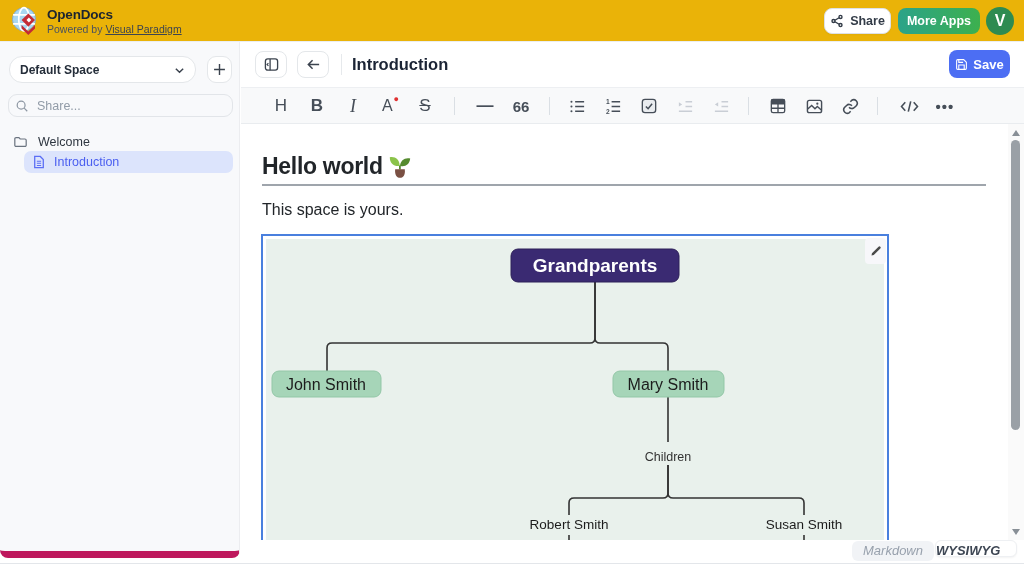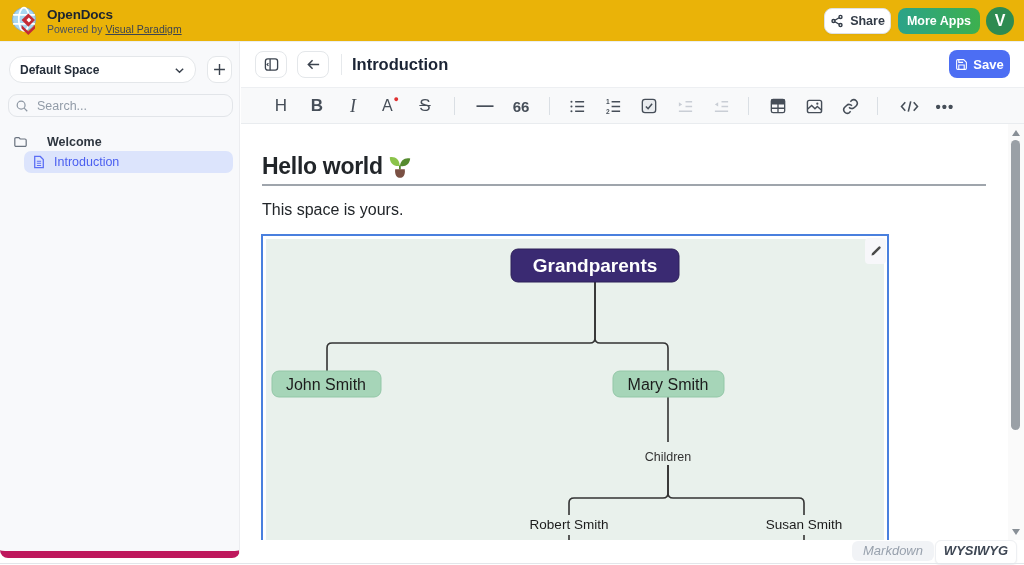--- a/index.html
+++ b/index.html
@@ -27,21 +27,21 @@
 #spacesel .lbl { position:absolute; left:10px; top:6px; font-size:12px; font-weight:bold; color:#252e3a; }
 #spacesel svg { position:absolute; right:10px; top:8px; }
 #plusbtn { position:absolute; left:207px; top:14px; width:25px; height:27px; background:#fff;
   border:1px solid #e4e7ea; border-radius:9px; text-align:center; }
 #searchbox { position:absolute; left:8px; top:52px; width:225px; height:23px;
   border:1px solid #e2e5e9; border-radius:9px; }
 #searchbox .ph { position:absolute; left:28px; top:4px; font-size:12.5px; color:#929ca8; }
 #searchbox svg { position:absolute; left:6px; top:4px; }
 .trow { position:absolute; font-size:12.5px; color:#2e3640; }
 #row-welcome { left:14px; top:93px; display:flex; align-items:center; }
-#row-welcome span { margin-left:20px;font-weight:bold; }
+#row-welcome span { margin-left:11px; }
 #row-intro { left:24px; top:109px; width:209px; height:22px; background:#dce4fc; border-radius:7px;
   display:flex; align-items:center; color:#4a5ef0; }
 #row-intro svg { margin-left:9px; }
 #row-intro span { margin-left:9px; }
 
 
 #main { position:absolute; left:241px; top:42px; width:783px; height:523px; background:#fff; }
 #dochead { position:absolute; left:0; top:0; width:783px; height:46px; background:#fff;
   border-bottom:1px solid #edeff2; }
 .sqbtn { position:absolute; top:9px; width:32px; height:27px; background:#fff; border:1px solid #e4e7ea;
@@ -72,22 +72,22 @@
 #dgbg { position:absolute; left:3px; top:3px; right:3px; bottom:0; background:#e9f1ec; }
 #pencil { position:absolute; right:1px; top:2px; width:21px; height:26px; background:#f7f7fa;
   border-radius:4px; display:flex; align-items:center; justify-content:center; }
 
 
 #sbtrack { position:absolute; left:767px; top:82px; width:16px; height:416px; background:#fafafa; }
 #sbthumb { position:absolute; left:3px; top:16px; width:9px; height:290px; background:#9aa0a6; border-radius:5px; }
 #btmbar { position:absolute; left:0; top:498px; width:783px; height:25px; background:#fff;font-style:italic; }
 #md { position:absolute; left:611px; top:1px; width:82px; height:20px; background:#f1f3f6; border-radius:6px;
   color:#98a1ad; font-size:13px; text-align:center; line-height:20px; }
-#wys { position:absolute; left:694px; top:0px; width:82px; height:25px; background:#fff; border:1px solid #eef0f3; box-shadow:0 1px 2px rgba(0,0,0,.05); border-radius:6px;
-  color:#3e4754; font-size:13px; font-weight:bold; text-align:center; line-height:20px; }
+#wys { position:absolute; left:694px; top:0px; width:82px; height:17px; background:#fff; border:1px solid #eef0f3; box-shadow:0 1px 2px rgba(0,0,0,.05); border-radius:6px;
+  color:#3e4754; font-size:13px; font-weight:bold; text-align:left; line-height:20px; }
 #pgline { position:absolute; left:0; top:563px; width:1024px; height:1px; background:#e3e6ea; }
 </style>
 </head>
 <body>
 <div id="page">
 
   <div id="hdr">
     <div id="logo">
       <svg width="38" height="38" viewBox="0 0 38 38">
         <circle cx="15" cy="15.3" r="11.6" fill="#a9d7f2" stroke="#8ba6b6" stroke-width="0.9"></circle>
@@ -125,21 +125,21 @@
     <div id="plusbtn">
       <svg width="13" height="13" viewBox="0 0 12 12" fill="none" stroke="#3b434e" stroke-width="1.3" style="margin-top:6px">
           <path d="M6 1 V11 M1 6 H11"></path>
         </svg>
     </div>
     <div id="searchbox">
       <svg width="14" height="14" viewBox="0 0 16 16" fill="none" stroke="#8d97a3" stroke-width="1.4">
         <circle cx="7" cy="7" r="4.5"></circle>
           <path d="M10.5 10.5 L14 14"></path>
       </svg>
-      <div class="ph">Search...</div>
+      <div class="ph">Share...</div>
     </div>
     <div class="trow" id="row-welcome">
       <svg width="13" height="12" viewBox="0 0 16 14" fill="none" stroke="#6b7480" stroke-width="1.5">
         <path d="M1 3 a1.5 1.5 0 0 1 1.5 -1.5 H6 l1.6 1.8 H13.5 a1.5 1.5 0 0 1 1.5 1.5 V11 a1.5 1.5 0 0 1 -1.5 1.5 H2.5 A1.5 1.5 0 0 1 1 11 Z"></path>
       </svg>
       <span>Welcome</span>
     </div>
     <div class="trow" id="row-intro">
       <svg width="12" height="14" viewBox="0 0 14 16" fill="none" stroke="#5b6ef5" stroke-width="1.5">
         <path d="M2 1.5 H8.5 L12 5 V14.5 H2 Z"></path>

